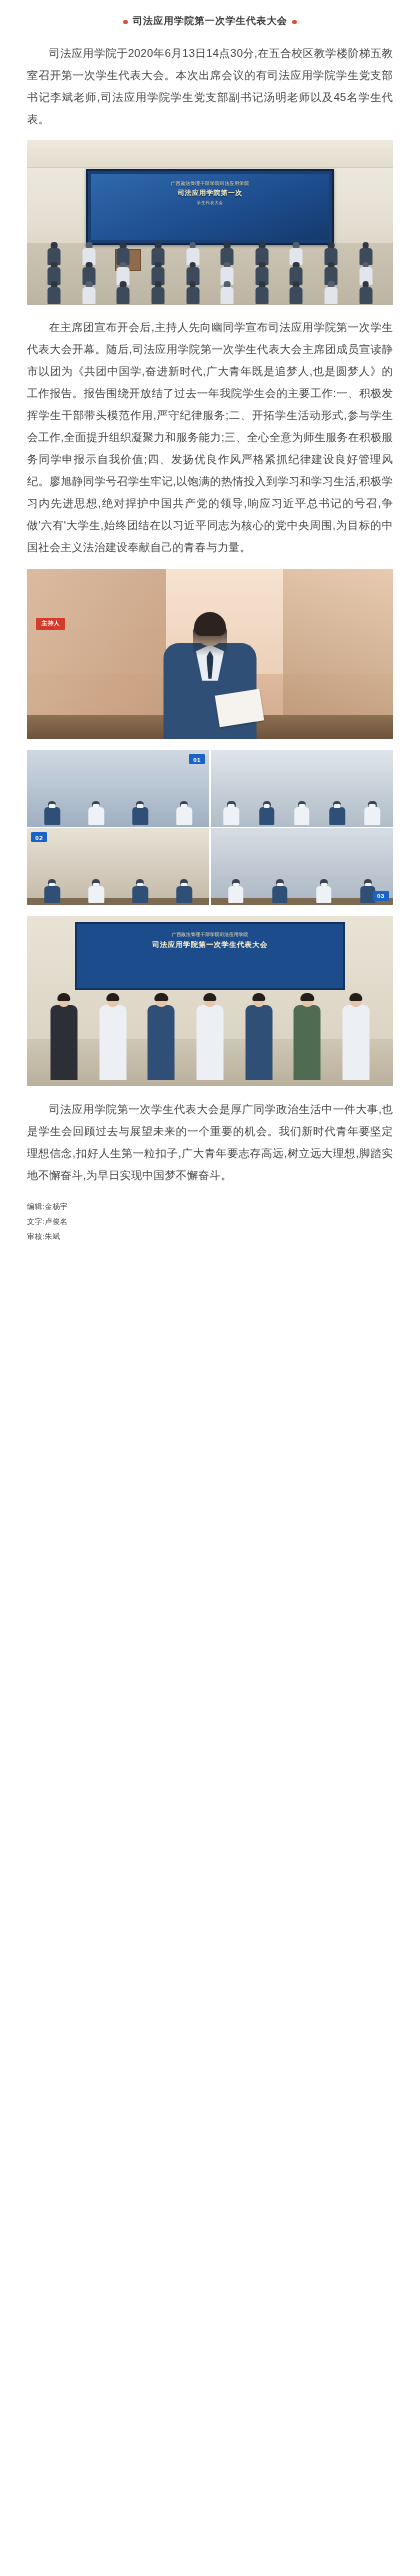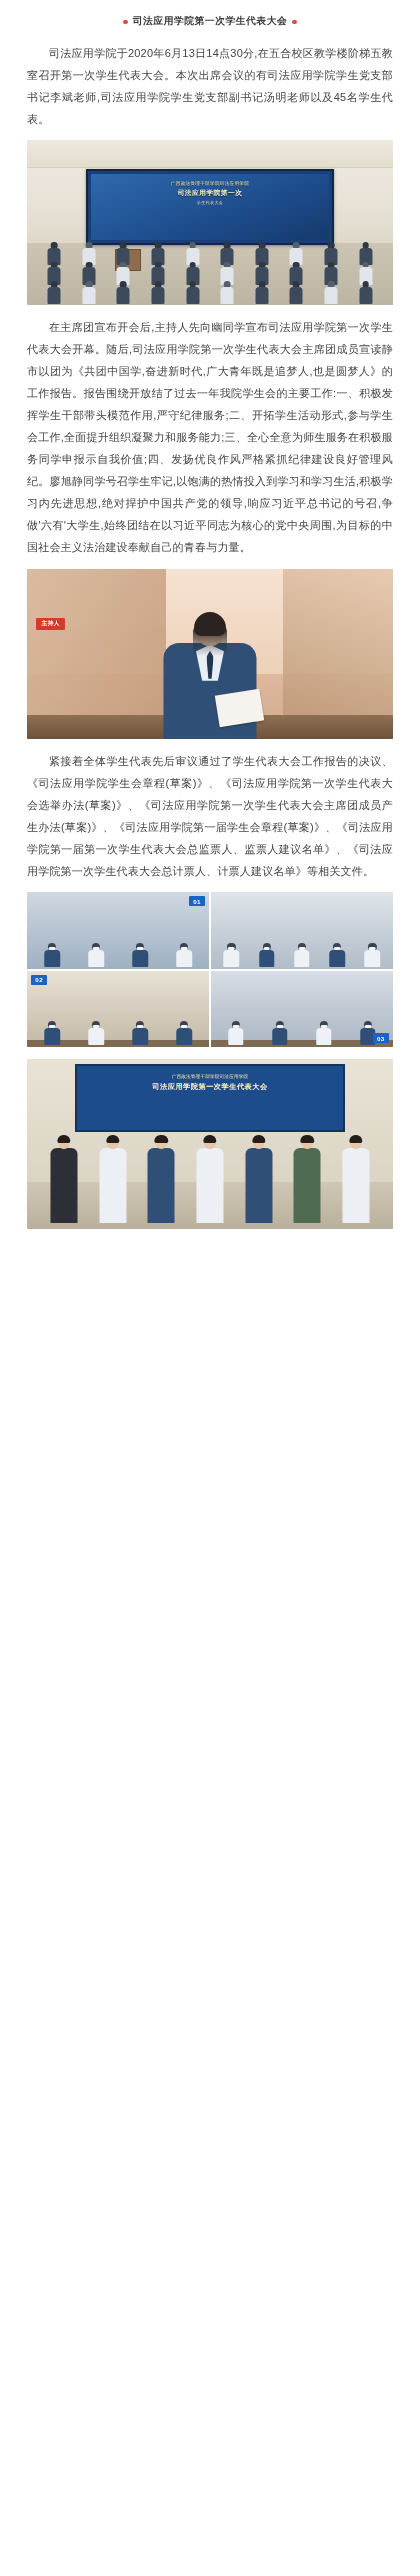--- a/index.html
+++ b/index.html
@@ -443,21 +443,20 @@
       <span class="ph2-shirt"></span>
       <span class="ph2-tie"></span>
       <span class="ph2-head"></span>
       <span class="ph2-hair2"></span>
       <span class="ph2-hair"></span>
       <span class="ph2-paper"></span>
     </div>
     <div class="ph2-badge">主持人</div>
   </div>
 
-  <p class="para">紧接着全体学生代表先后审议通过了学生代表大会工作报告的决议、《司法应用学院学生会章程(草案)》、《司法应用学院第一次学生代表大会选举办法(草案)》、《司法应用学院第一次学生代表大会主席团成员产生办法(草案)》、《司法应用学院第一届学生会章程(草案)》、《司法应用学院第一届第一次学生代表大会总监票人、监票人建议名单》、《司法应用学院第一次学生代表大会总计票人、计票人建议名单》等相关文件。</p>
 
   <div class="photo p3">
     <div class="ph3-grid">
 
       <div class="ph3-cell c1">
         <div class="mini-row">
           <div class="mini blu">
               <span class="h"></span>
               <span class="b"></span>
               <span class="mask"></span>
@@ -608,18 +607,28 @@
           <span class="hair"></span>
         </div>
       <div class="ph4-p wht">
           <span class="body"></span>
           <span class="head"></span>
           <span class="hair"></span>
         </div>
     </div>
   </div>
 
+  <p class="para">司法应用学院第一次学生代表大会是厚广同学政治生活中一件大事,也是学生会回顾过去与展望未来的一个重要的机会。我们新时代青年要坚定理想信念,扣好人生第一粒扣子,广大青年要志存高远,树立远大理想,脚踏实地不懈奋斗,为早日实现中国梦不懈奋斗。</p>
 
   <div class="credits">
+    <div>
+      <span>编辑:</span><span>金杨宇</span>
+    </div>
+    <div>
+      <span>文字:</span><span>卢俊名</span>
+    </div>
+    <div>
+      <span>审核:</span><span>朱斌</span>
+    </div>
   </div>
 
 </div>
 
 
 </body></html>

